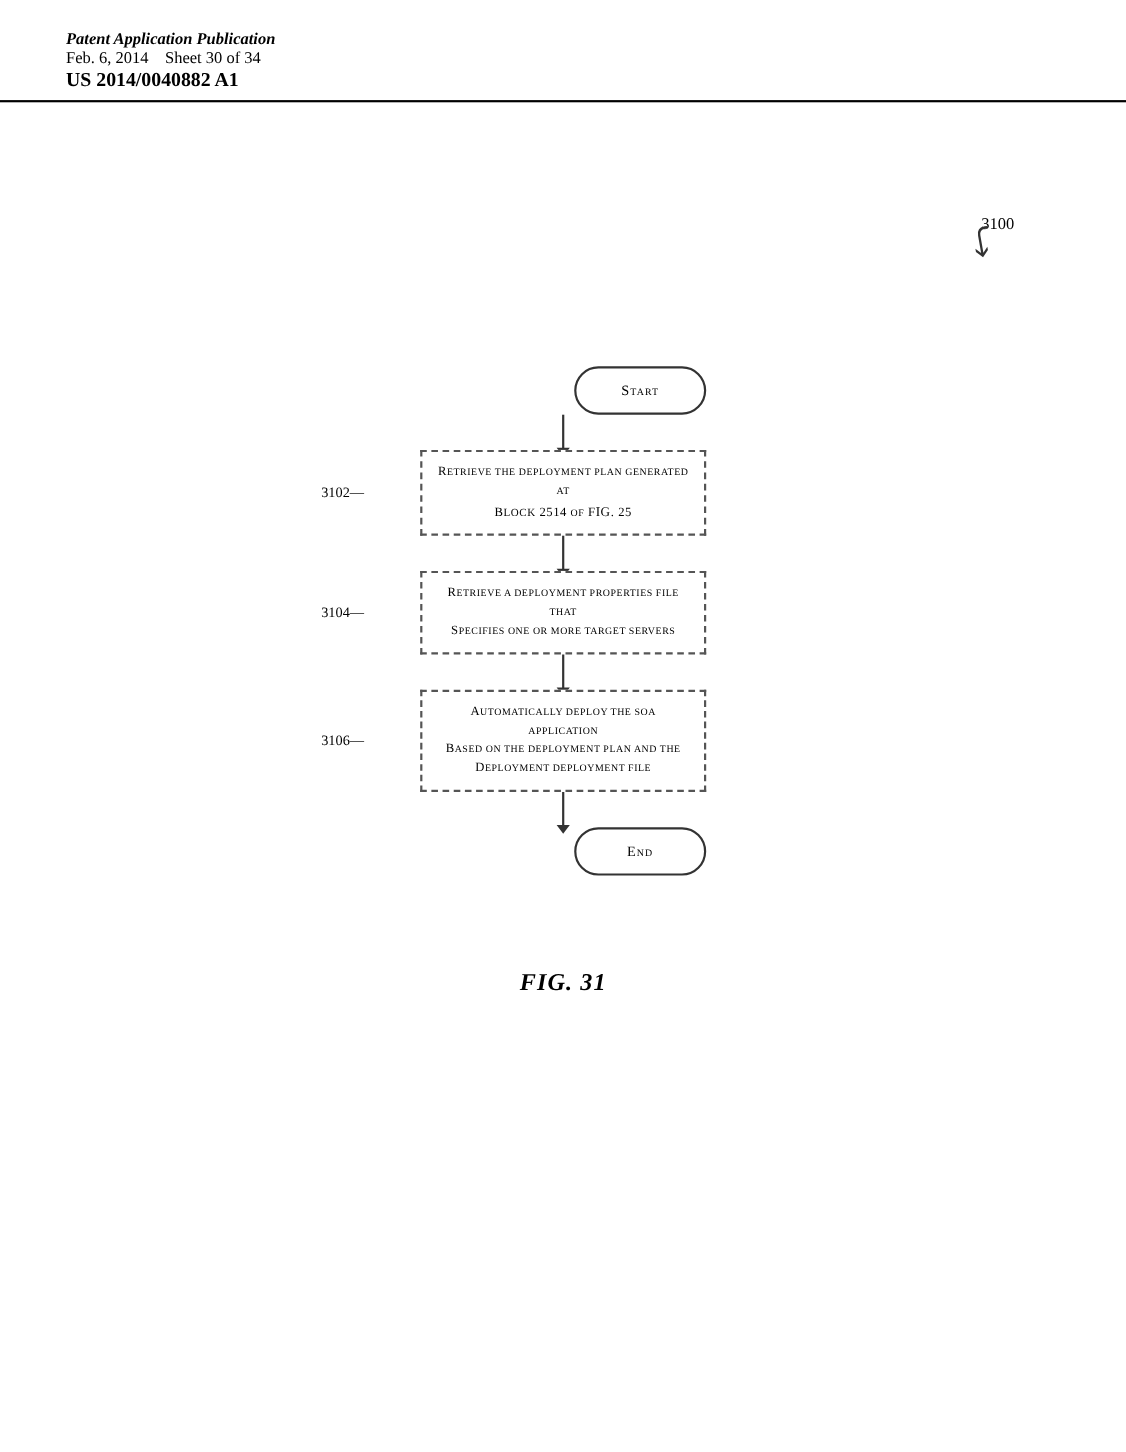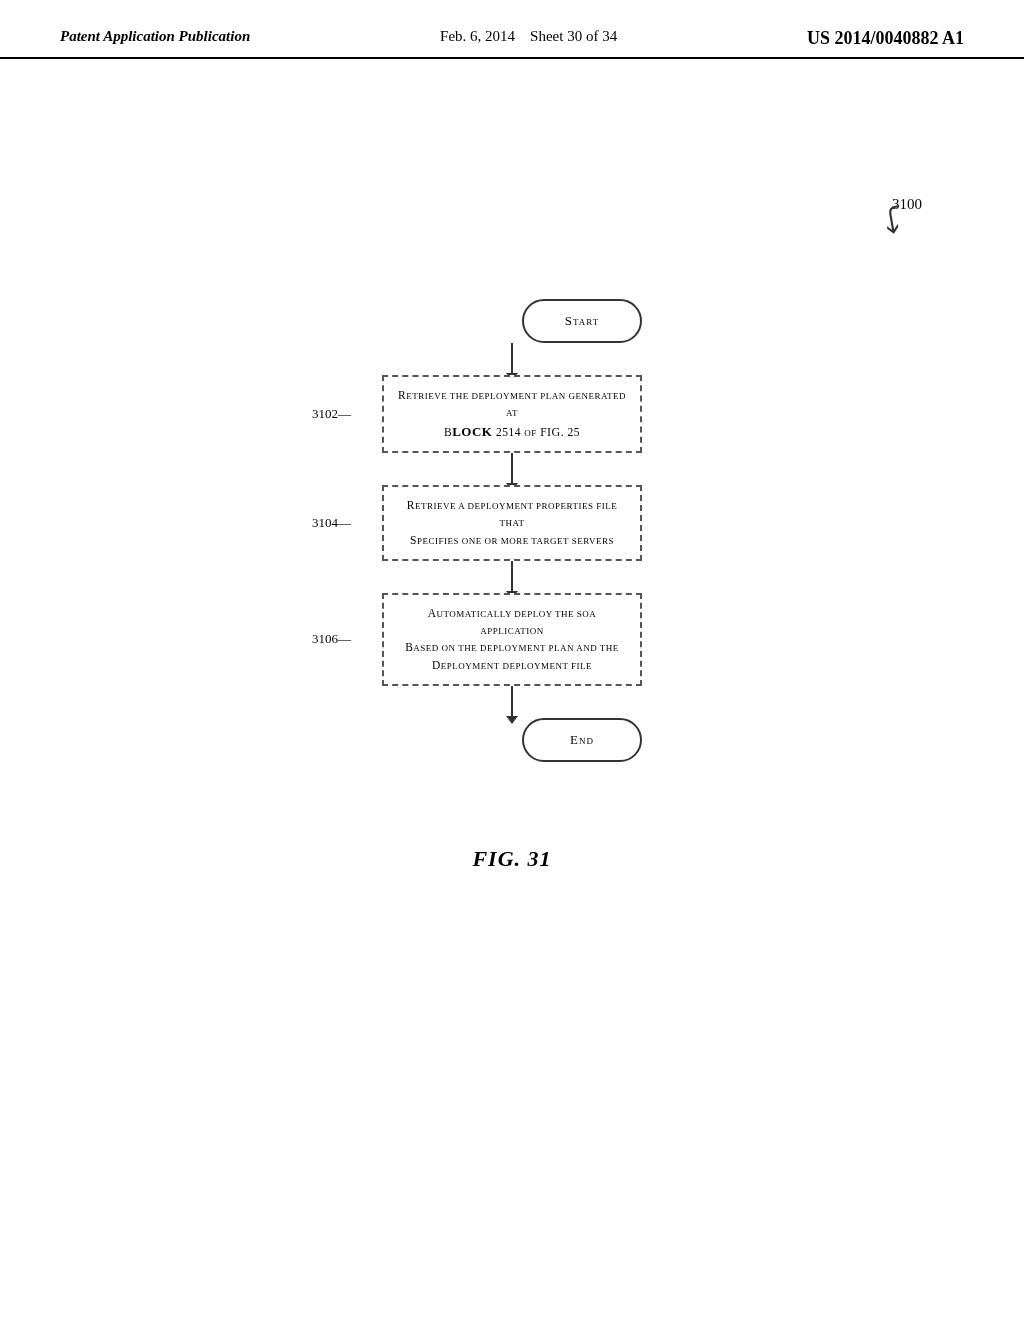--- a/index.html
+++ b/index.html
@@ -13,20 +13,21 @@
     }
 
     
     .header {
       display: flex;
       justify-content: space-between;
       align-items: flex-start;
       padding: 28px 60px 0 60px;
       border-bottom: 2px solid #000;
       padding-bottom: 8px;
+      flex-direction: column;
     }
     .header-left {
       font-size: 15px;
       font-weight: bold;
       font-style: italic;
     }
     .header-center {
       font-size: 15px;
       text-align: center;
     }
@@ -108,21 +109,20 @@
     .row-wrapper {
       display: flex;
       align-items: center;
       position: relative;
     }
     .block-label {
       position: absolute;
       left: -90px;
       font-size: 13px;
       white-space: nowrap;
-      margin-left: 20px;
     }
 
     
     .fig-caption {
       margin-top: 84px;
       font-size: 22px;
       font-weight: bold;
       font-style: italic;
       letter-spacing: 1px;
     }
@@ -150,21 +150,21 @@
 
     <div class="oval">
       <span>Start</span>
     </div>
 
     <div class="arrow"></div>
 
     <div class="row-wrapper">
       <span class="block-label">3102—</span>
       <div class="process-box">
-        <span>R<span style="font-size:9px;">ETRIEVE THE DEPLOYMENT PLAN GENERATED AT</span><br>B<span style="font-size:13px;font-weight:bold;">LOCK</span> 2514 <span style="font-size:9px;">OF</span> F<span style="font-size:12px;">IG</span>. 25</span>
+        <span>R<span style="font-size:9px;">ETRIEVE THE DEPLOYMENT PLAN GENERATED AT</span><br>B<span style="font-size:10px;">LOCK</span> 2514 <span style="font-size:9px;">OF</span> F<span style="font-size:12px;">IG</span>. 25</span>
       </div>
     </div>
 
     <div class="arrow"></div>
 
     <div class="row-wrapper">
       <span class="block-label">3104—</span>
       <div class="process-box">
         <span>R<span style="font-size:9px;">ETRIEVE A DEPLOYMENT PROPERTIES FILE THAT</span><br>S<span style="font-size:9px;">PECIFIES ONE OR MORE TARGET SERVERS</span></span>
       </div>

